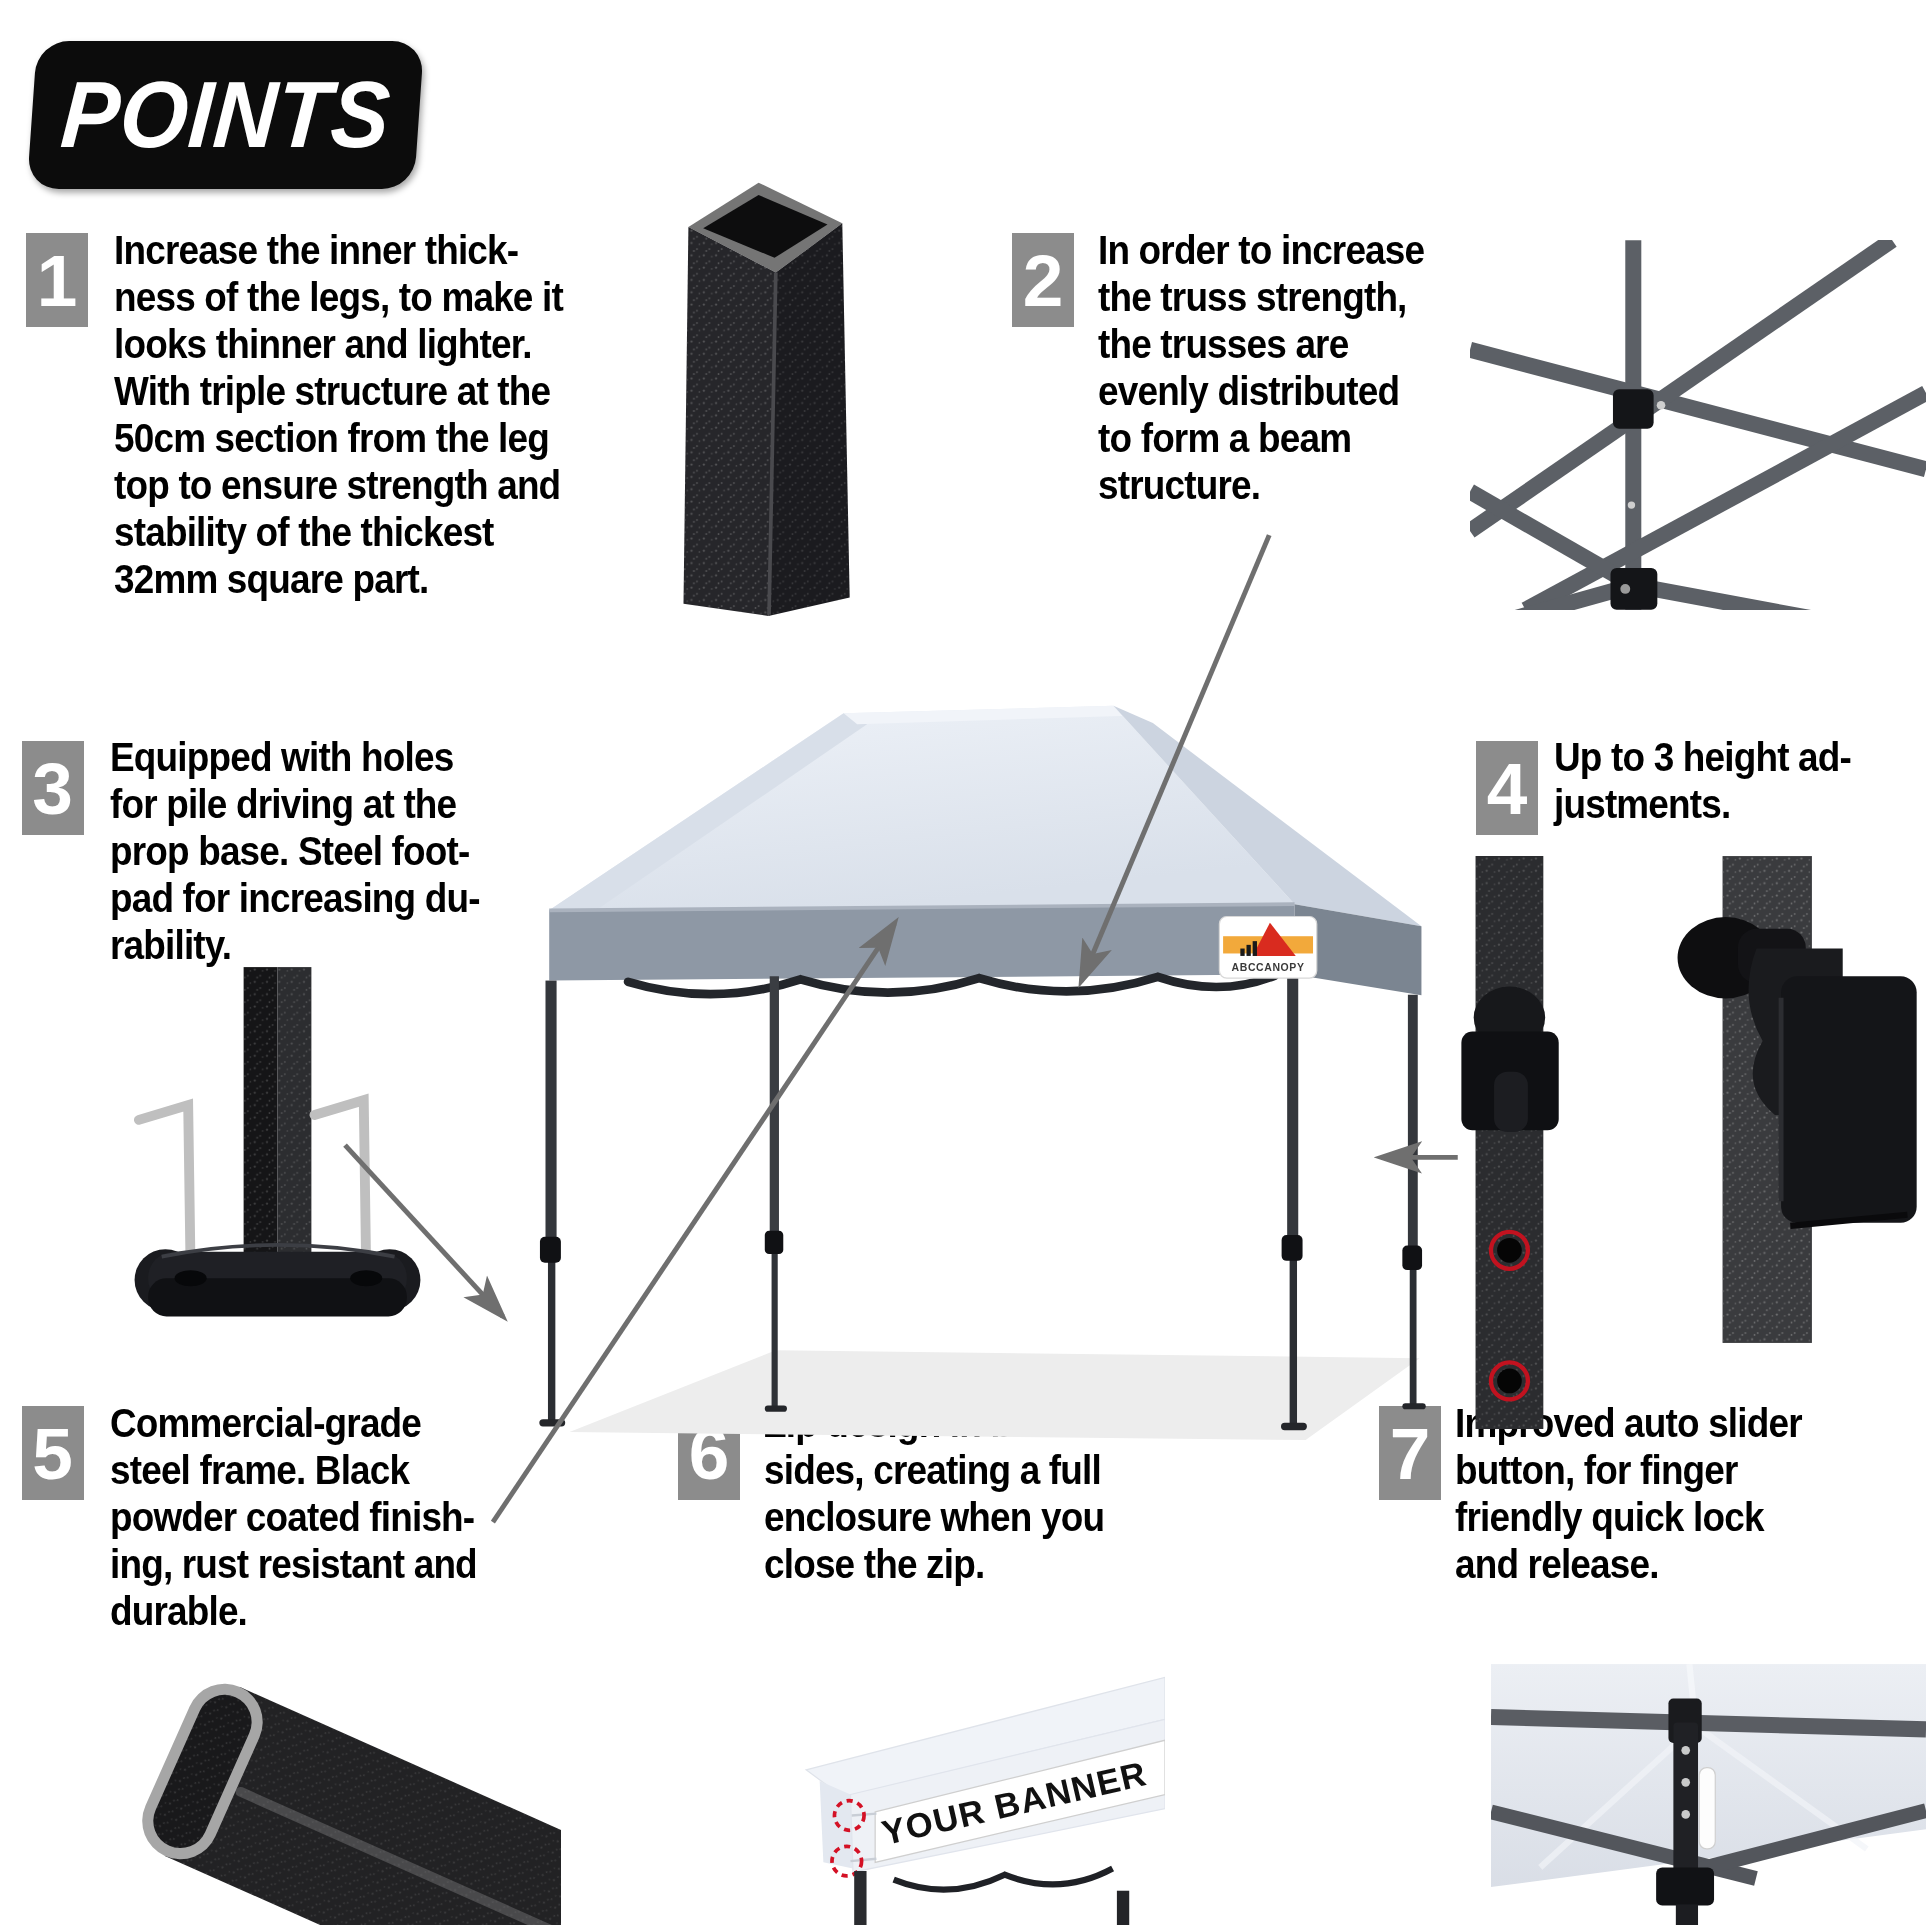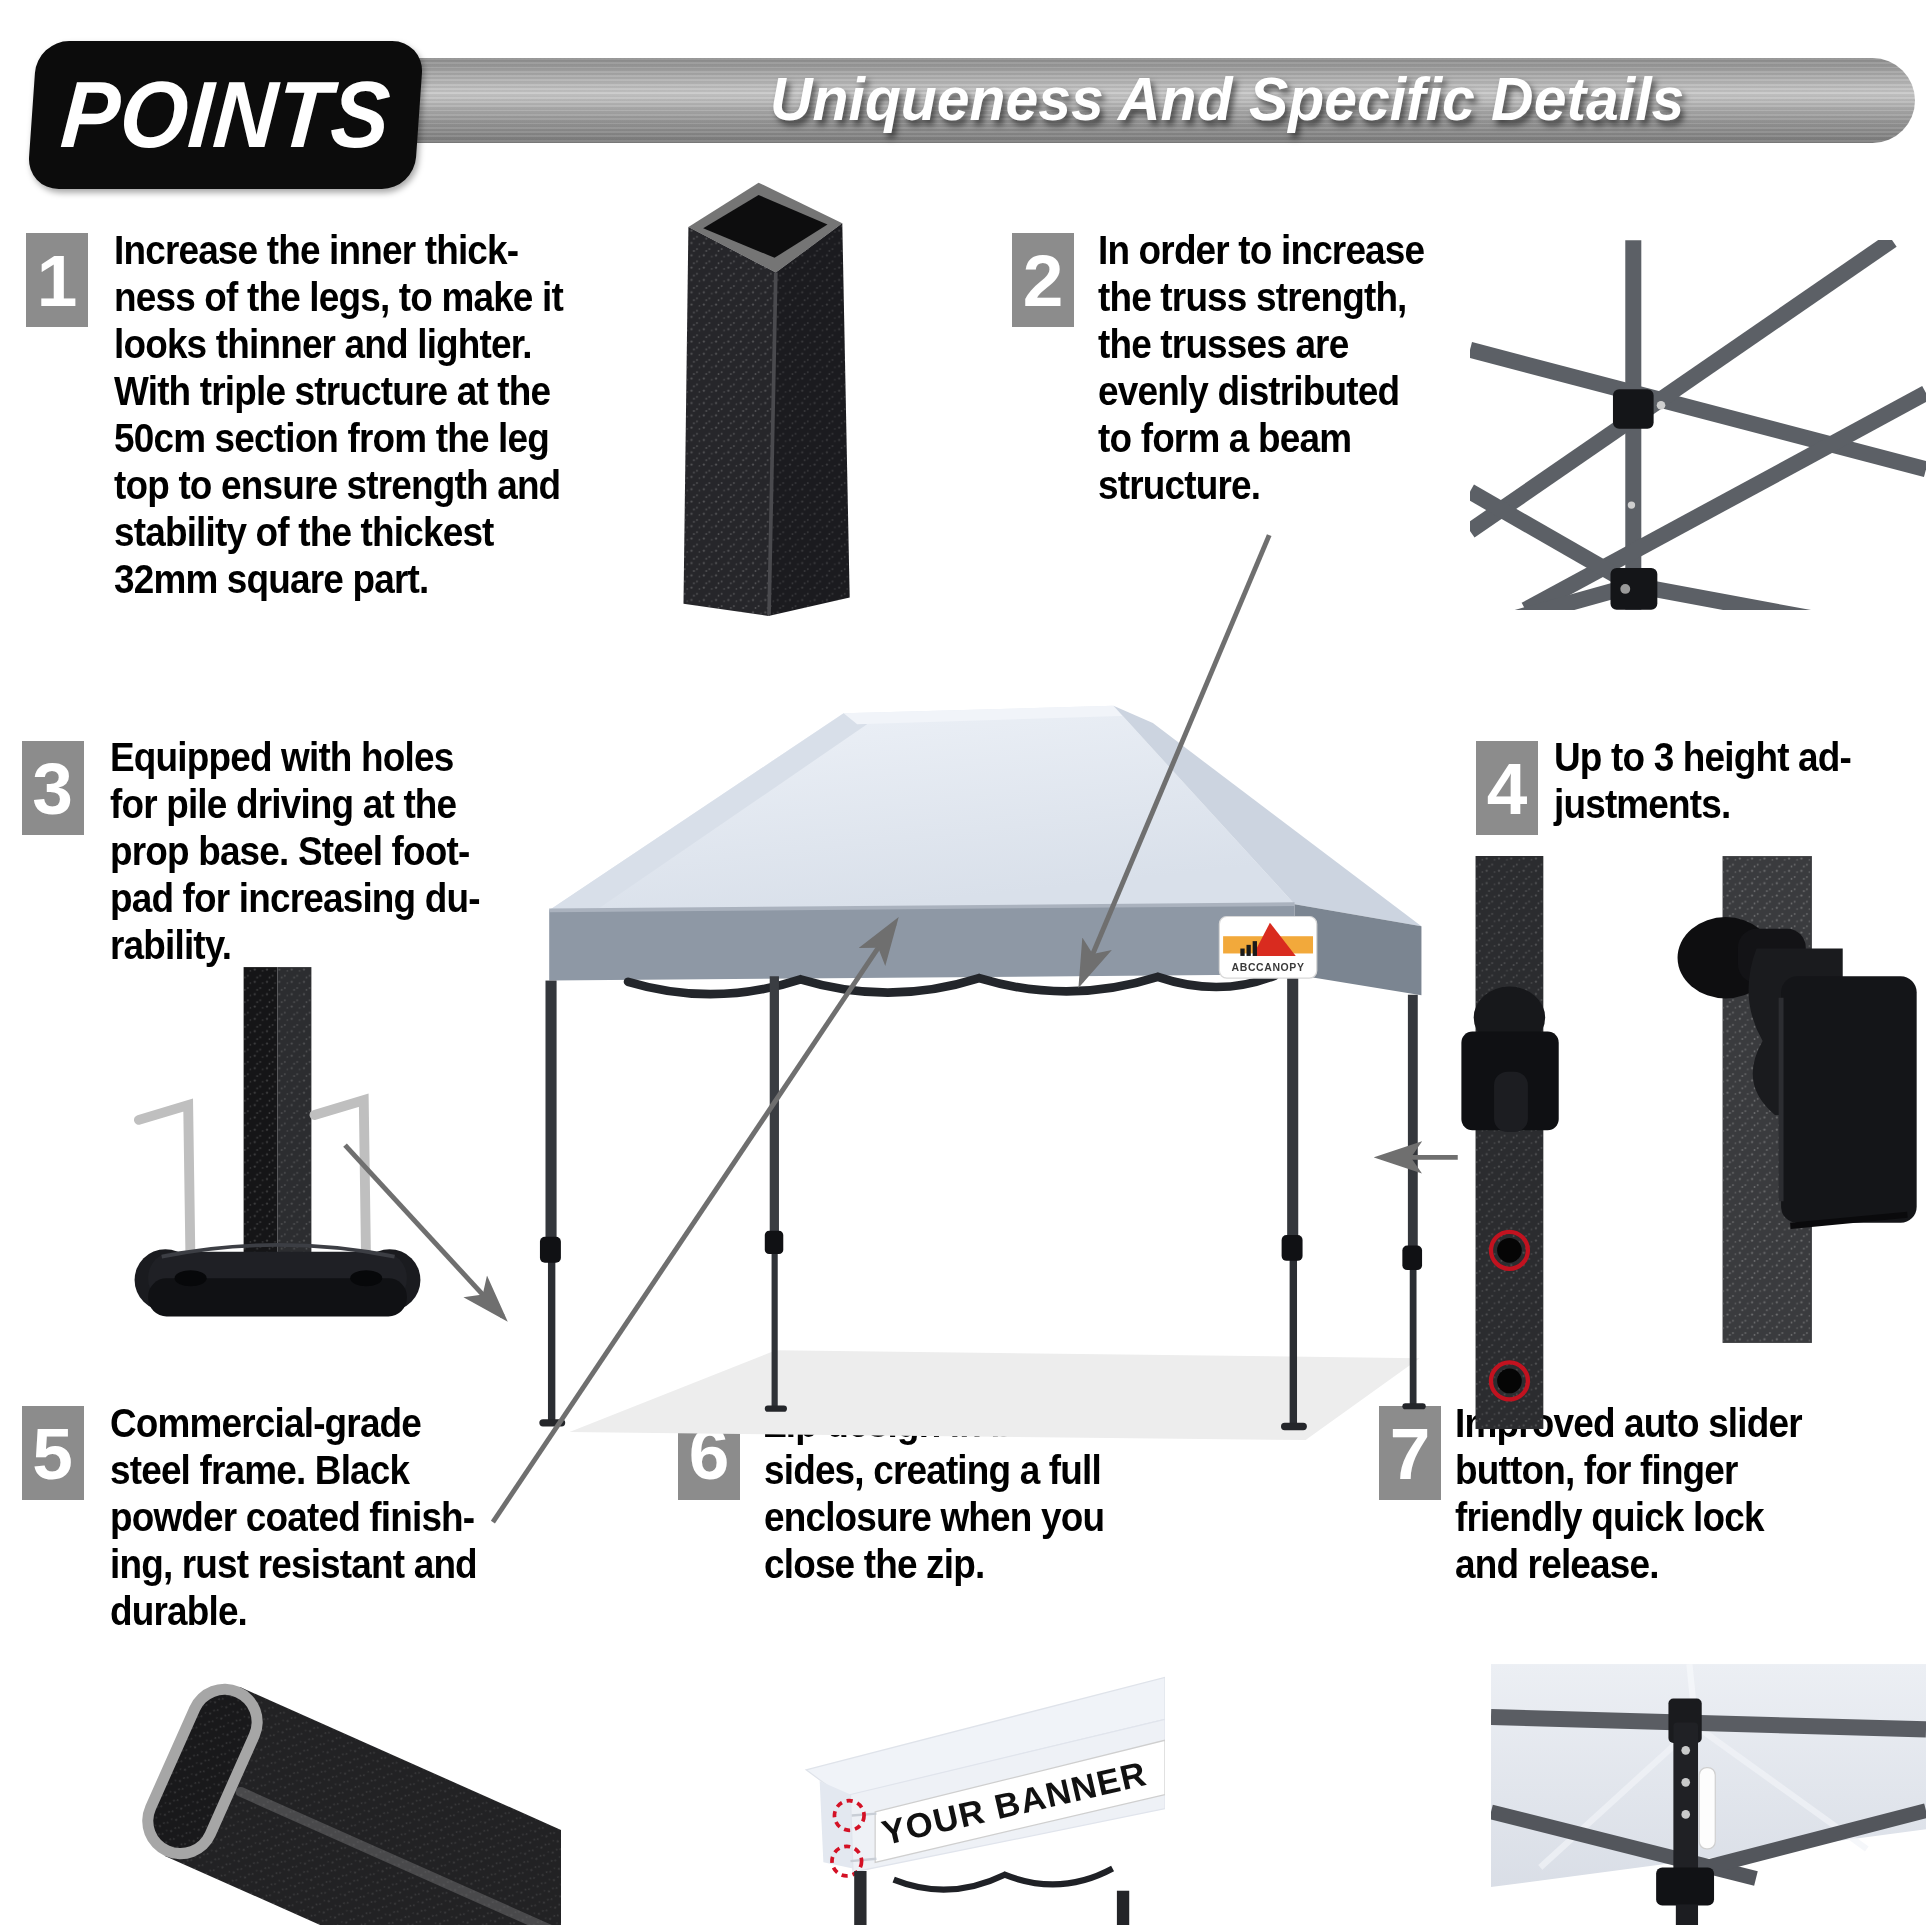--- a/index.html
+++ b/index.html
@@ -45,23 +45,20 @@
         <stop offset="0" stop-color="#eef2f8"></stop>
           <stop offset="1" stop-color="#d9e0ea"></stop>
       </linearGradient>
       <linearGradient id="fabricGrad" x1="0" y1="0" x2="0" y2="1">
         <stop offset="0" stop-color="#eceff4"></stop>
           <stop offset="1" stop-color="#d6dbe4"></stop>
       </linearGradient>
     </defs>
   </svg>
 
-  <div class="header-bar">
-    <span class="header-title">Uniqueness And Specific Details</span>
-  </div>
   <div class="points-badge">
     <span>POINTS</span>
   </div>
 
   <div class="num-badge" style="left:26px;top:233px;">1</div>
   <div class="pt-text" style="left:114px;top:227px;width:604px;">Increase the inner thick-
 ness of the legs, to make it
 looks thinner and lighter.
 With triple structure at the
 50cm section from the leg

